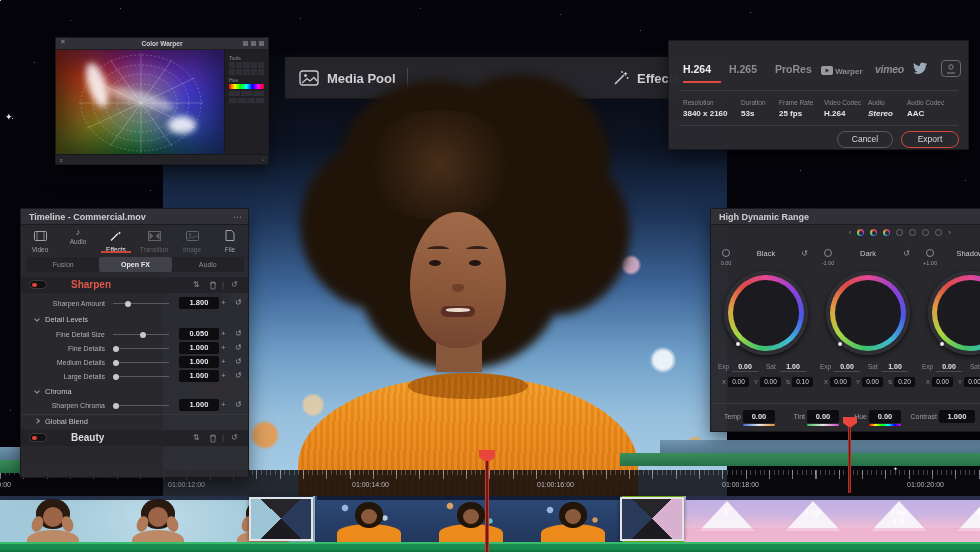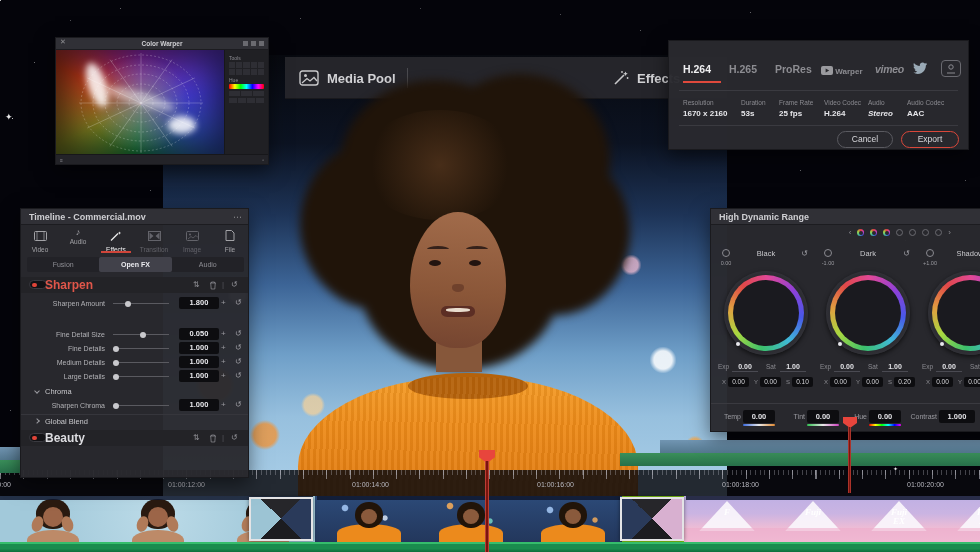--- a/index.html
+++ b/index.html
@@ -108,21 +108,21 @@
   .tab.dim{color:#63636a;}
   .tab.active{color:#eeeeef;}
   .tab-under{position:absolute;top:42px;width:30px;height:2px;background:#d0453a;}
   .subtabs{position:absolute;left:6px;top:48px;width:217px;height:15px;background:#222227;border-radius:2px;
     display:flex;font-size:7px;line-height:15px;text-align:center;color:#8e8e94;}
   .subtabs .st{flex:1;}
   .subtabs .st.active{background:#41414a;border-radius:2px;color:#ececf0;font-weight:bold;}
   .fxhead{position:absolute;left:0;right:0;height:16px;background:#232327;}
   .toggle{position:absolute;left:8px;top:3px;width:18px;height:9px;background:#121215;border:1px solid #3a3a40;border-radius:5px;}
   .toggle i{position:absolute;left:2px;top:1.5px;width:4.5px;height:4.5px;background:#e04438;border-radius:50%;display:block;}
-  .fxname{position:absolute;left:24px;top:0;font-size:12px;line-height:16px;font-weight:bold;}
+  .fxname{position:absolute;left:50px;top:0;font-size:10px;line-height:16px;font-weight:bold;}
   .fxico{position:absolute;top:0;height:16px;line-height:16px;font-size:8px;color:#909096;}
   .fxrow{position:absolute;left:0;right:0;height:14px;}
   .fxlabel{position:absolute;left:0;top:0;width:84px;text-align:right;font-size:7px;color:#b2b2b6;line-height:13px;}
   .track{position:absolute;left:92px;top:6px;width:56px;height:1px;background:#5a5a60;}
   .track i{position:absolute;top:-2.5px;width:6px;height:6px;background:#c8c8cc;border-radius:50%;display:block;margin-left:-3px;}
   .valbox{position:absolute;left:158px;top:0;width:40px;height:12px;background:#0d0d10;border-radius:2px;
     font-size:7.5px;font-weight:bold;color:#e8e8ec;text-align:center;line-height:12px;}
   .plusic{position:absolute;left:200px;top:0;font-size:8px;color:#9a9aa0;line-height:12px;}
   .resetic{position:absolute;left:214px;top:0;font-size:8px;color:#9a9aa0;line-height:12px;}
   .sect{position:absolute;left:0;right:0;height:13px;font-size:7.5px;color:#c6c6ca;line-height:13px;}
@@ -361,21 +361,21 @@
     <span style="position:absolute;left:272px;top:19px;width:20px;height:17px;border:1px solid #6a6a70;border-radius:4px;">
       <svg width="18" height="15" viewBox="0 0 18 15">
           <circle cx="9" cy="6" r="2.2" stroke="#8a8a90" fill="none"></circle>
           <path d="M5 12h8" stroke="#8a8a90"></path>
         </svg>
     </span>
     <div class="qe-under"></div>
     <div class="qe-div" style="top:49px;"></div>
 
     <span class="qe-f-label" style="left:14px;">Resolution</span>
-    <span class="qe-f-value" style="left:14px;">1670 x 2160</span>
+    <span class="qe-f-value" style="left:14px;">3840 x 2160</span>
     <span class="qe-f-label" style="left:72px;">Duration</span>
     <span class="qe-f-value" style="left:72px;">53s</span>
     <span class="qe-f-label" style="left:110px;">Frame Rate</span>
     <span class="qe-f-value" style="left:110px;">25 fps</span>
     <span class="qe-f-label" style="left:155px;">Video Codec</span>
     <span class="qe-f-value" style="left:155px;">H.264</span>
     <span class="qe-f-label" style="left:199px;">Audio</span>
     <span class="qe-f-value" style="left:199px;font-style:italic;">Stereo</span>
     <span class="qe-f-label" style="left:238px;">Audio Codec</span>
     <span class="qe-f-value" style="left:238px;">AAC</span>
@@ -454,20 +454,23 @@
     <div class="fxrow" style="top:88px;">
       <span class="fxlabel">Sharpen Amount</span>
       <span class="track">
           <i style="left: 26%;"></i>
         </span>
       <span class="valbox">1.800</span>
       <span class="plusic">+</span>
       <span class="resetic">↺</span>
     </div>
 
+    <div class="sect" style="top:104px;">
+      <span class="chev down"></span><span>Detail Levels</span>
+    </div>
 
     <div class="fxrow" style="top:119px;">
       <span class="fxlabel">Fine Detail Size</span>
       <span class="track">
           <i style="left: 54%;"></i>
         </span>
       <span class="valbox">0.050</span>
       <span class="plusic">+</span>
       <span class="resetic">↺</span>
     </div>

